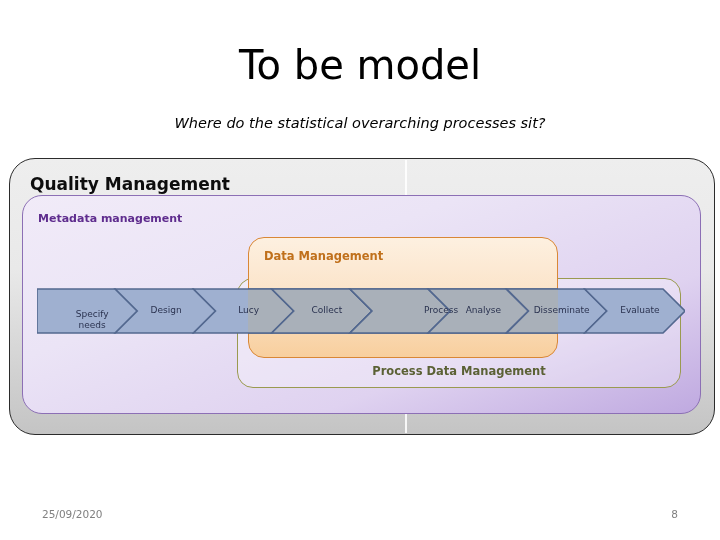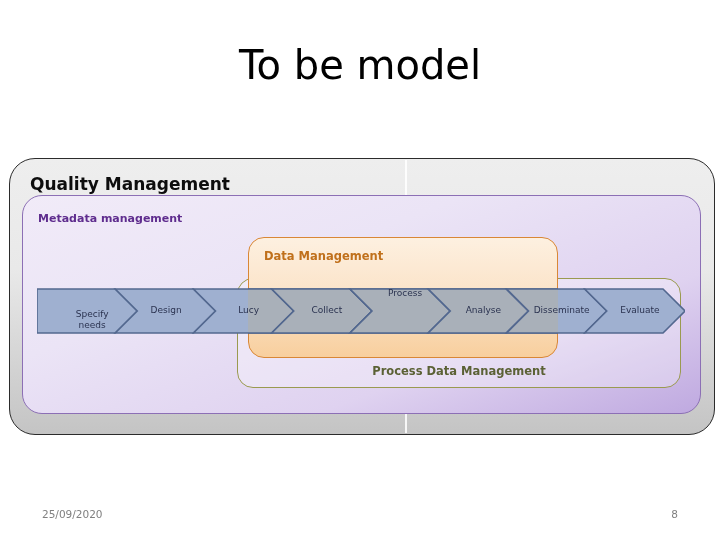--- a/index.html
+++ b/index.html
@@ -99,20 +99,21 @@
   #footer-page{
     position:absolute;right:42px;top:508px;font-size:10.5px;color:#808080;
   }
 </style>
 </head>
 <body>
 
 <div class="slide">
 
   <div id="title">To be model</div>
+  <div id="subtitle">Where do the statistical overarching processes sit?</div>
 
   <div id="qm-box"></div>
   <div id="qm-divider"></div>
   <div id="qm-label">Quality Management</div>
 
   <div id="md-box"></div>
   <div id="md-label">Metadata management</div>
 
   <div id="pdm-box"></div>
 
@@ -149,21 +150,21 @@
       </div>
       <div class="chev-label" style="left: 96px; width: 66.25px; top: 17px;">
         <div>Design</div>
       </div>
       <div class="chev-label" style="left: 178.5px; width: 66.25px; top: 17px;">
         <div>Lucy</div>
       </div>
       <div class="chev-label" style="left: 256.75px; width: 66.25px; top: 17px;">
         <div>Collect</div>
       </div>
-      <div class="chev-label" style="left: 335px; width: 66.25px; top: 0;">
+      <div class="chev-label" style="left: 335px; width: 66.25px; top: 17px; padding-left: 36px;">
         <div>Process</div>
       </div>
       <div class="chev-label" style="left: 413.25px; width: 66.25px; top: 17px;">
         <div>Analyse</div>
       </div>
       <div class="chev-label" style="left: 491.5px; width: 66.25px; top: 17px;">
         <div>Disseminate</div>
       </div>
       <div class="chev-label" style="left: 569.75px; width: 66.25px; top: 17px;">
         <div>Evaluate</div>

